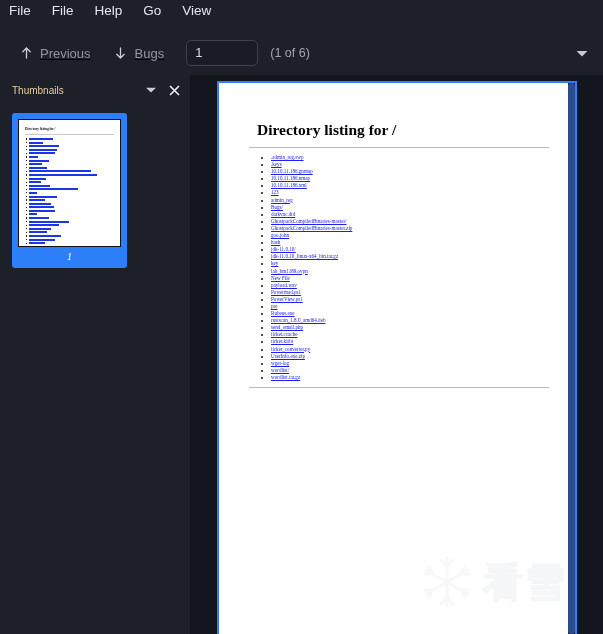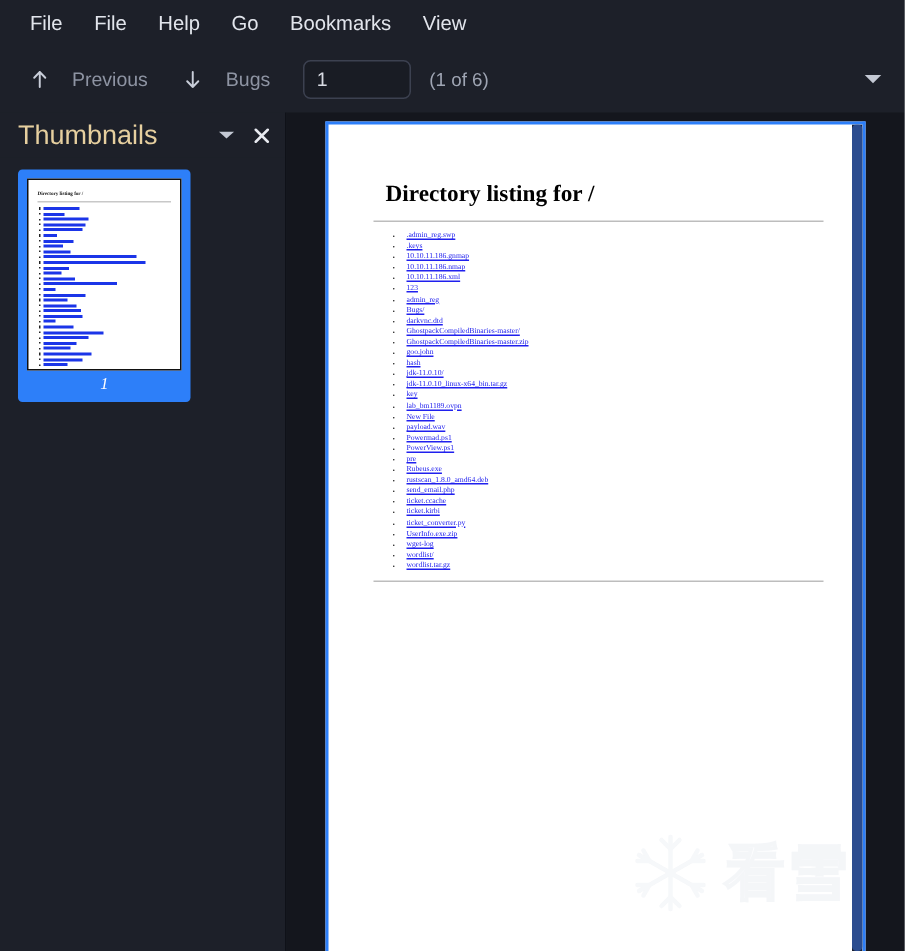--- a/index.html
+++ b/index.html
@@ -80,22 +80,21 @@
     background: #2d7ff9;
   }
   .win-btn.close svg { display: block; }
 
   
   .menubar {
     height: 30px;
     min-height: 30px;
     background: #1d2029;
     display: flex;
-    align-items: center;
-    padding-left: 11px;
+    align-items: flex-start;
     gap: 3px;
   }
   .menu-item {
     color: #e2e5ec;
     font-size: 13.5px;
     padding: 3px 9px;
     border-radius: 3px;
     cursor: default;
   }
 
@@ -104,23 +103,24 @@
     height: 45px;
     min-height: 45px;
     background: #1d2029;
     display: flex;
     align-items: center;
     padding: 0 10px 0 18px;
     position: relative;
   }
   .tb-group {
     display: flex;
-    align-items: flex-start;
-    gap: 14px;
+    align-items: flex-end;
+    gap: 6px;
     margin-right: 22px;
+    text-decoration: underline;
   }
   .tb-arrow {
     width: 16px;
     height: 16px;
     display: flex;
     align-items: center;
     justify-content: center;
     color: #c9ced9;
   }
   .tb-label {
@@ -173,21 +173,21 @@
   .sidebar-header {
     height: 30px;
     min-height: 30px;
     display: flex;
     align-items: center;
     padding: 0 10px 0 12px;
     position: relative;
   }
   .sidebar-title {
     color: #e6cf9f;
-    font-size: 18px;
+    font-size: 10px;
     flex: 1;
   }
   .sb-caret {
     color: #c4c9d4;
     margin-right: 12px;
     display: flex;
     align-items: center;
   }
   .sb-close {
     color: #e8eaf0;
@@ -356,21 +356,20 @@
 <body>
 
 <div class="window">
 
 
   <div class="menubar">
     <div class="menu-item">File</div>
     <div class="menu-item">File</div>
     <div class="menu-item">Help</div>
     <div class="menu-item">Go</div>
-    <div class="menu-item">Bookmarks</div>
     <div class="menu-item">View</div>
   </div>
 
   <div class="toolbar">
     <div class="tb-group">
       <span class="tb-arrow">
         <svg width="13" height="14" viewBox="0 0 13 14">
           <path d="M6.5 2 L6.5 12 M6.5 2 L2.8 5.8 M6.5 2 L10.2 5.8" stroke="#c9ced9" stroke-width="1.3" fill="none" stroke-linecap="round"></path>
         </svg>
       </span>

